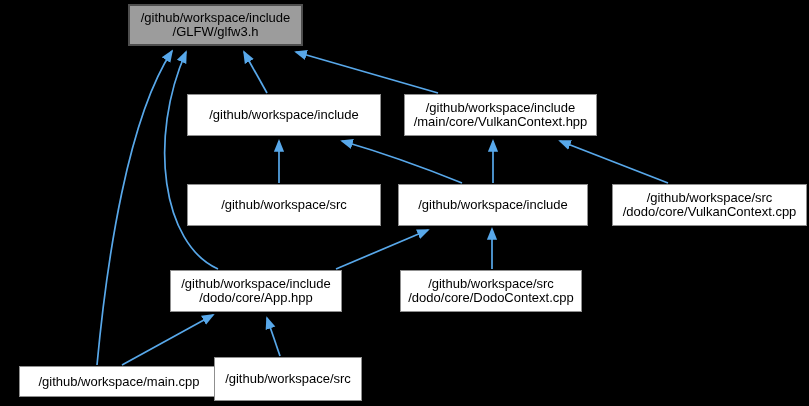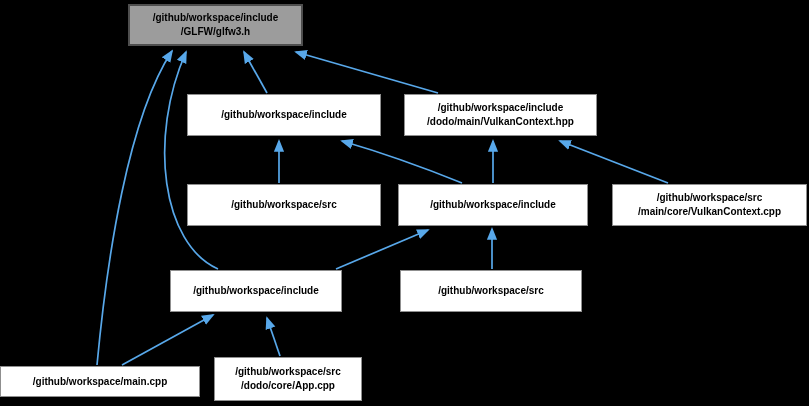--- a/index.html
+++ b/index.html
@@ -5,36 +5,35 @@
   html,body { margin:0; padding:0; background:#000; }
   #canvas {
     position:relative; width:809px; height:406px; background:#000;
     overflow:hidden; font-family:"Liberation Sans", sans-serif;
   }
   #edges { position:absolute; left:0; top:0; width:809px; height:406px; }
   .node {
     position:absolute; box-sizing:border-box;
     background:#ffffff; border:1px solid #8f8f8f; color:#000000;
     display:flex; flex-direction:column; align-items:center; justify-content:center;
-    text-align:center; font-size:10px; line-height:14px; cursor:pointer;
+    text-align:center; font-size:13px; line-height:14px; cursor:pointer;
     white-space:nowrap;
-    font-weight:bold;
   }
   .node.root { background:#9c9c9c; border:2px solid #4e4e4e; cursor:default; }
   .node span { display:block; }
   
   #n-glfw3-h          { left:128px; top:4px;   width:175px; height:42px; }
   #n-glfwcontext-hpp  { left:187px; top:94px;  width:194px; height:42px; }
   #n-vulkancontext-hpp{ left:404px; top:94px;  width:193px; height:42px; }
   #n-glfwcontext-cpp  { left:187px; top:184px; width:194px; height:42px; }
   #n-dodocontext-hpp  { left:398px; top:184px; width:190px; height:42px; }
   #n-vulkancontext-cpp{ left:612px; top:184px; width:195px; height:42px; }
   #n-app-hpp          { left:170px; top:270px; width:172px; height:42px; }
   #n-dodocontext-cpp  { left:400px; top:270px; width:182px; height:42px; }
-  #n-main-cpp         { left:0;   top:366px; width:200px; height:31px; }
+  #n-main-cpp         { left:19px;   top:366px; width:200px; height:31px; }
   #n-app-cpp          { left:214px; top:357px; width:148px; height:44px; }
   .edge { stroke:#58a8ea; stroke-width:1.7; fill:none; }
 </style>
 </head>
 <body>
 
 <div id="canvas">
 
   <svg id="edges" viewBox="0 0 809 406">
     <defs>
@@ -60,46 +59,47 @@
     <span>/github/workspace/include</span>
     <span>/GLFW/glfw3.h</span>
   </div>
 
   <div class="node" id="n-glfwcontext-hpp">
     <span>/github/workspace/include</span>
   </div>
 
   <div class="node" id="n-vulkancontext-hpp">
     <span>/github/workspace/include</span>
-    <span>/dodo/main/VulkanContext.hpp</span>
+    <span>/main/core/VulkanContext.hpp</span>
   </div>
 
   <div class="node" id="n-glfwcontext-cpp">
     <span>/github/workspace/src</span>
   </div>
 
   <div class="node" id="n-dodocontext-hpp">
     <span>/github/workspace/include</span>
   </div>
 
   <div class="node" id="n-vulkancontext-cpp">
     <span>/github/workspace/src</span>
-    <span>/main/core/VulkanContext.cpp</span>
+    <span>/dodo/core/VulkanContext.cpp</span>
   </div>
 
   <div class="node" id="n-app-hpp">
     <span>/github/workspace/include</span>
+    <span>/dodo/core/App.hpp</span>
   </div>
 
   <div class="node" id="n-dodocontext-cpp">
     <span>/github/workspace/src</span>
+    <span>/dodo/core/DodoContext.cpp</span>
   </div>
 
   <div class="node" id="n-main-cpp">
     <span>/github/workspace/main.cpp</span>
   </div>
 
   <div class="node" id="n-app-cpp">
     <span>/github/workspace/src</span>
-    <span>/dodo/core/App.cpp</span>
   </div>
 
 </div>
 
 </body></html>

